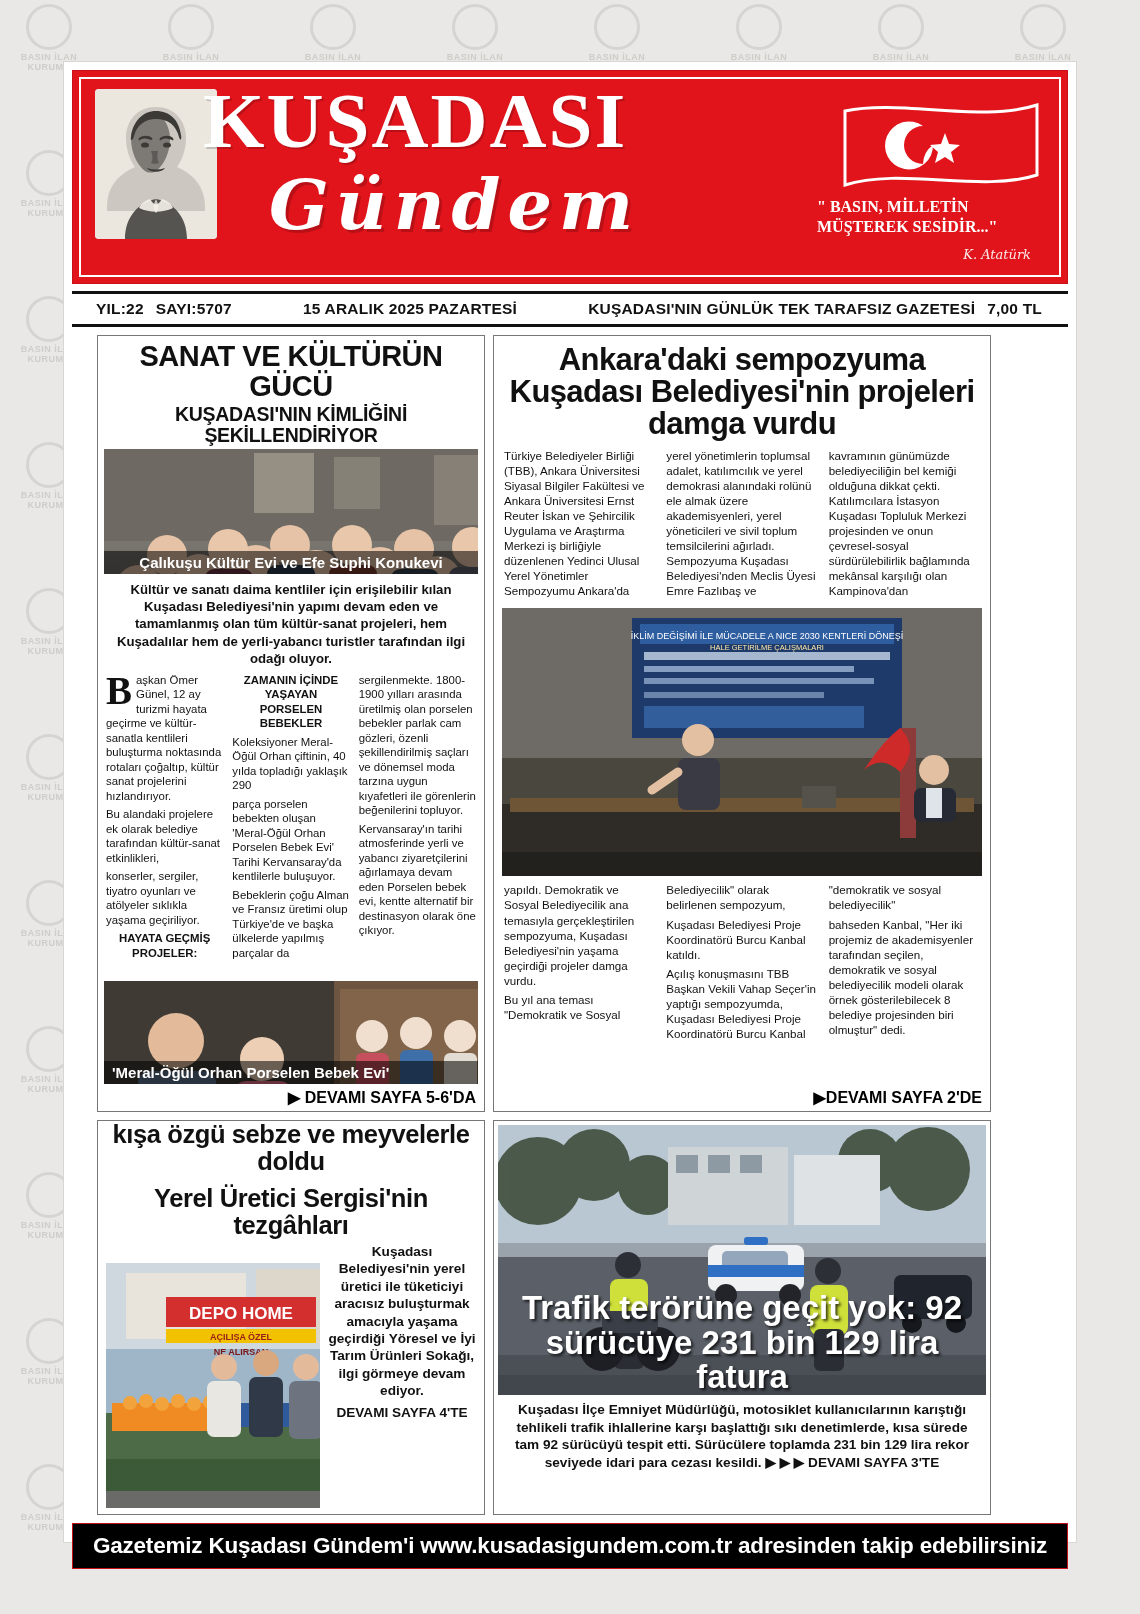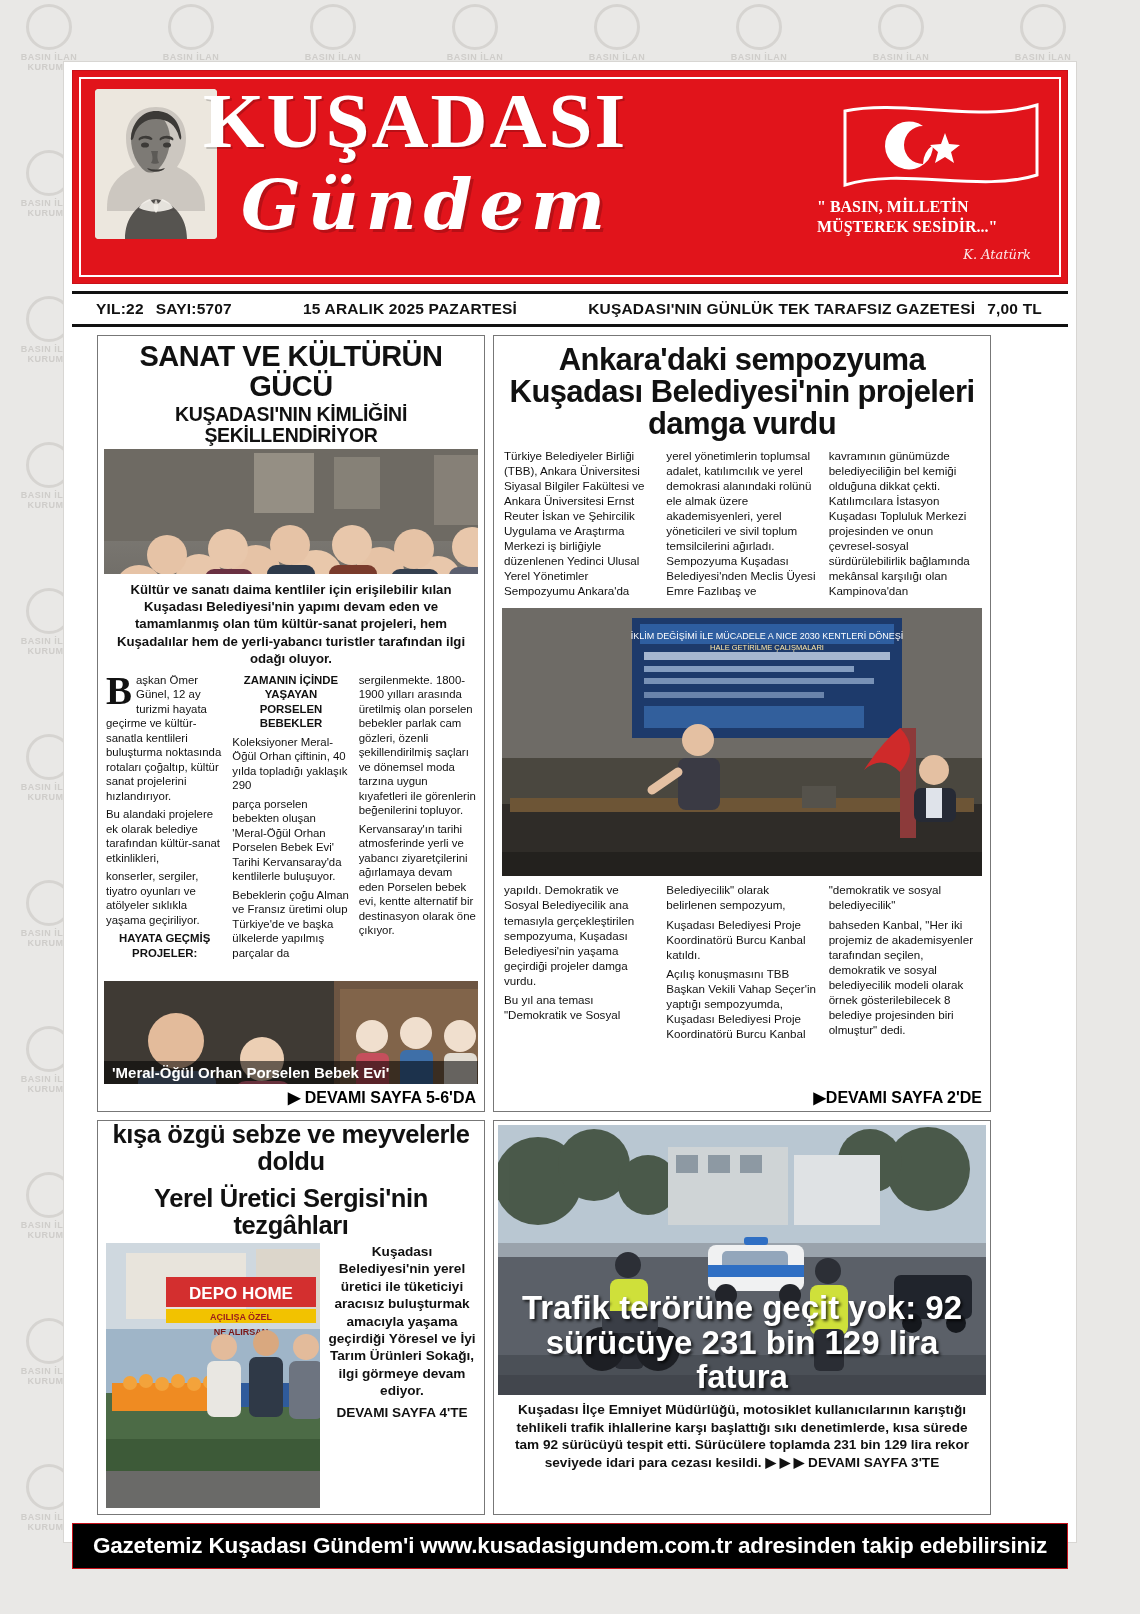--- a/index.html
+++ b/index.html
@@ -54,21 +54,21 @@
   .portrait svg{display:block;}
   .logo-main{
     position:absolute;left:130px;top:10px;
     font-family:"Liberation Serif",serif;
     font-size:79px;font-weight:bold;color:#ffffff;
     letter-spacing:2px;
     line-height:1;
     text-shadow:2px 2px 0 rgba(0,0,0,.18);
   }
   .logo-sub{
-    position:absolute;left:168px;top:92px;
+    position:absolute;left:196px;top:92px;
     font-family:"DejaVu Serif",serif;
     font-style:italic;
     font-size:70px;font-weight:bold;color:#ffffff;
     letter-spacing:7px;
     text-shadow:3px 3px 0 rgba(0,0,0,.18);
   }
   .flag{
     position:absolute;right:26px;top:26px;width:200px;height:96px;
   }
   .slogan{
@@ -387,20 +387,21 @@
                 <rect x="163" y="116" width="48" height="46" rx="9" fill="#2e3a4a"></rect>
               <circle cx="248" cy="96" r="20" fill="#e8c7ab"></circle>
                 <rect x="225" y="116" width="48" height="46" rx="9" fill="#7a3b2c"></rect>
               <circle cx="310" cy="100" r="20" fill="#e6c3a6"></circle>
                 <rect x="287" y="120" width="48" height="46" rx="9" fill="#35404f"></rect>
               <circle cx="368" cy="98" r="20" fill="#e8c7ab"></circle>
                 <rect x="345" y="118" width="48" height="46" rx="9" fill="#5b5f6e"></rect>
             </g>
             <rect x="0" y="232" width="468" height="23" fill="#22201d" opacity=".5"></rect>
           </svg>
+          <div class="cap-bar">Çalıkuşu Kültür Evi ve Efe Suphi Konukevi</div>
         </div>
 
         <div class="lead-deck">Kültür ve sanatı daima kentliler için erişilebilir kılan Kuşadası Belediyesi'nin yapımı devam eden ve tamamlanmış olan tüm kültür-sanat projeleri, hem Kuşadalılar hem de yerli-yabancı turistler tarafından ilgi odağı oluyor.</div>
 
         <div class="cols3" style="flex:1;">
           <p><span class="dropcap">B</span><span>aşkan Ömer Günel, 12 ay turizmi hayata geçirme ve kültür-sanatla kentlileri buluşturma noktasında rotaları çoğaltıp, kültür sanat projelerini hızlandırıyor.</span></p>
           <p>Bu alandaki projelere ek olarak belediye tarafından kültür-sanat etkinlikleri,</p>
           <p>konserler, sergiler, tiyatro oyunları ve atölyeler sıklıkla yaşama geçiriliyor.</p>
           <p class="center-bold">HAYATA GEÇMİŞ PROJELER: ZAMANIN İÇİNDE YAŞAYAN PORSELEN BEBEKLER</p>
           <p>Koleksiyoner Meral-Öğül Orhan çiftinin, 40 yılda topladığı yaklaşık 290</p>
@@ -448,21 +449,21 @@
 
         <div class="jump">▶ DEVAMI SAYFA 5-6'DA</div>
       </div>
 
       <div class="box" style="margin-top:8px;flex:1;display:flex;flex-direction:column;">
         <div class="yu-title">
           <h1 style="margin-top:-6px;">kışa özgü sebze ve meyvelerle doldu</h1>
           <h1>Yerel Üretici Sergisi'nin tezgâhları</h1>
         </div>
         <div class="yu-body" style="flex:1;">
-          <div class="photo" style="flex:1;">
+          <div class="photo" style="flex:1;margin-top:20px;">
             <svg width="310" height="228" viewBox="0 0 310 228" preserveAspectRatio="none">
               <rect width="310" height="228" fill="#9fb5c8"></rect>
               <rect x="0" y="0" width="310" height="86" fill="#cfd8df"></rect>
               <rect x="20" y="10" width="120" height="66" fill="#e8e4dc"></rect>
               <rect x="150" y="6" width="150" height="74" fill="#dcd6cb"></rect>
               <rect x="60" y="34" width="150" height="30" fill="#d32f2f"></rect>
               <text x="135" y="56" font-family="Liberation Sans" font-size="17" font-weight="bold" fill="#ffffff" text-anchor="middle">DEPO HOME</text>
               <rect x="60" y="66" width="150" height="14" fill="#f2c200"></rect>
               <text x="135" y="77" font-family="Liberation Sans" font-size="9" font-weight="bold" fill="#9b1c1c" text-anchor="middle">AÇILIŞA ÖZEL</text>
               <text x="135" y="92" font-family="Liberation Sans" font-size="9" font-weight="bold" fill="#7a1515" text-anchor="middle">NE ALIRSAN</text>

